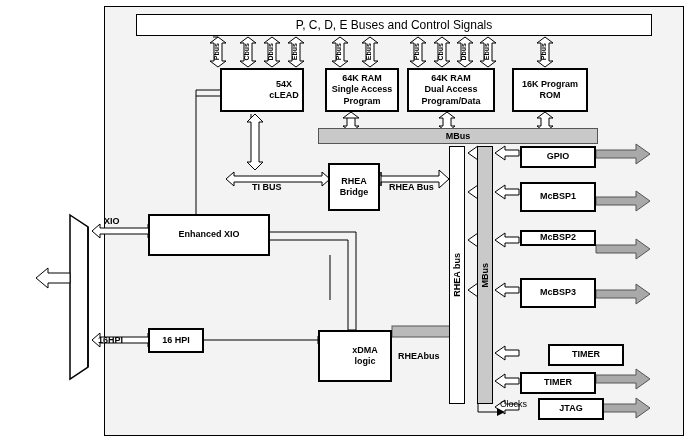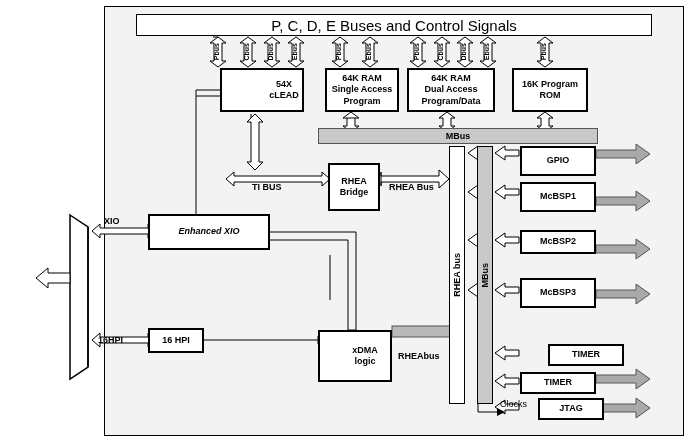--- a/index.html
+++ b/index.html
@@ -25,21 +25,21 @@
     border: 1px solid #000;
     background: #f3f3f3;
   }
 
   
   .topbus {
     left: 136px; top: 14px; width: 516px; height: 22px;
     border: 1px solid #000;
     background: #ffffff;
     display: flex; align-items: center; justify-content: center;
-    font-size: 15px; color: #000;
+    font-size: 12px; color: #000;
   }
 
   
   .box {
     border: 2px solid #000;
     background: #ffffff;
     display: flex; align-items: center; justify-content: center;
     text-align: center;
     font-size: 9px;
     line-height: 1.25;
@@ -284,48 +284,48 @@
 
   <div class="abs mbus-bar">
     <span>MBus</span>
   </div>
 
   <div class="abs box" style="left:328px; top:163px; width:52px; height:48px;">
     <span style="white-space:pre-line">RHEA
 Bridge</span>
   </div>
 
-  <div class="abs box" style="left:148px; top:214px; width:122px; height:36px;font-style:italic;">
+  <div class="abs box" style="left:148px; top:214px; width:122px; height:42px;">
     <span>Enhanced XIO</span>
   </div>
 
   <div class="abs box" style="left:148px; top:328px; width:56px; height:25px;">
     <span>16 HPI</span>
   </div>
 
   <div class="abs box" style="left:318px; top:330px; width:74px; height:52px;padding-left:20px;">
     <span style="white-space:pre-line">xDMA
 logic</span>
   </div>
 
   <div class="abs vbus" style="left:449px; top:146px; width:16px; height:258px;">
     <span>RHEA bus</span>
   </div>
 
   <div class="abs vbus grey" style="left:477px; top:146px; width:16px; height:258px;">
     <span>MBus</span>
   </div>
 
-  <div class="abs box" style="left:520px; top:146px; width:76px; height:30px;">
+  <div class="abs box" style="left:520px; top:146px; width:76px; height:22px;">
     <span>GPIO</span>
   </div>
   <div class="abs box" style="left:520px; top:182px; width:76px; height:30px;">
     <span>McBSP1</span>
   </div>
-  <div class="abs box" style="left:520px; top:230px; width:76px; height:24px;">
+  <div class="abs box" style="left:520px; top:230px; width:76px; height:16px;">
     <span>McBSP2</span>
   </div>
   <div class="abs box" style="left:520px; top:278px; width:76px; height:30px;">
     <span>McBSP3</span>
   </div>
   <div class="abs box" style="left:520px; top:344px; width:76px; height:22px;margin-left:28px;">
     <span>TIMER</span>
   </div>
   <div class="abs box" style="left:520px; top:372px; width:76px; height:22px;">
     <span>TIMER</span>

